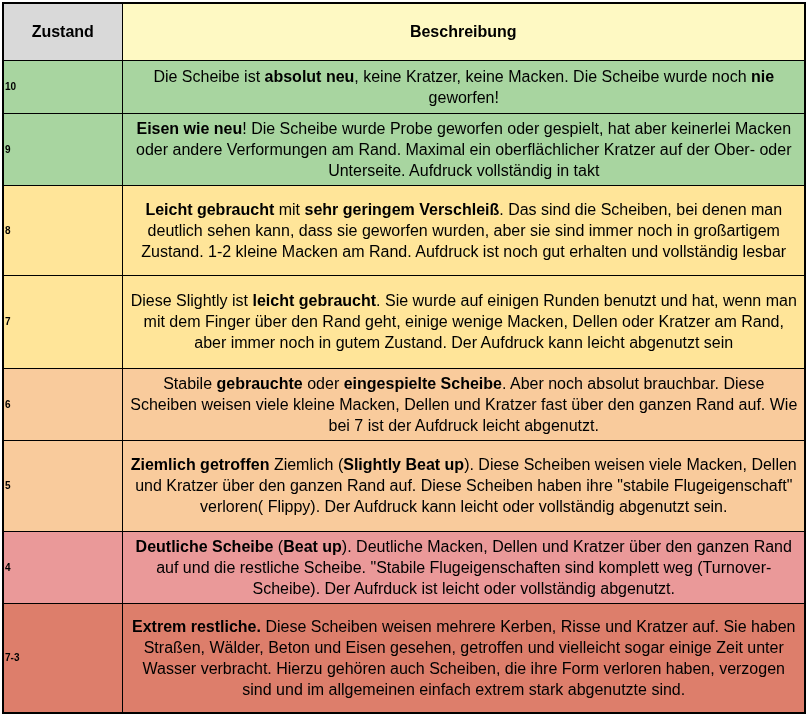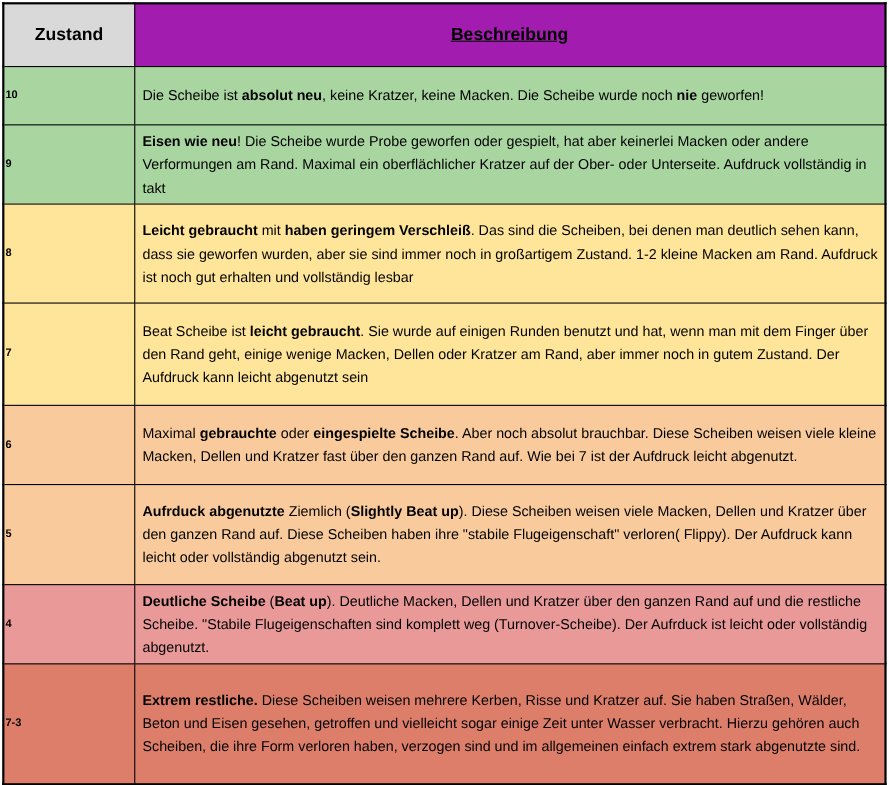--- a/index.html
+++ b/index.html
@@ -30,64 +30,64 @@
     vertical-align: middle;
   }
   col.cond-col { width: 119px; }
   td.cond {
     vertical-align: middle;
     font-weight: bold;
     font-size: 10px;
   }
   td.desc {
     padding: 3px 6px 3px 7px;
-    font-size: 13px;
+    font-size: 16px;
     line-height: 21px;
     vertical-align: middle;
-    text-align: left;
+    text-align: center;
     margin-top: 36px;
   }
   td.desc span.b { font-weight: bold; }
 </style>
 </head>
 <body>
 
 <table class="condition-table">
   <colgroup>
     <col class="cond-col">
     <col>
   </colgroup>
   <tbody>
       <tr style="height:57px;">
     <th style="background-color: rgb(217, 217, 217);">Zustand</th>
-    <th style="background-color: #a21caf; text-decoration: underline;">Beschreibung</th>
+    <th style="background-color: #fef9c3;">Beschreibung</th>
   </tr>
   <tr style="height: 53px; background-color: rgb(168, 213, 160);">
     <td class="cond">10</td>
     <td class="desc"><span>Die Scheibe ist </span><span class="b">absolut neu</span><span>, keine Kratzer, keine Macken. Die Scheibe wurde noch </span><span class="b">nie</span><span> geworfen!</span></td>
   </tr>
   <tr style="height: 72px; background-color: rgb(168, 213, 160);">
     <td class="cond">9</td>
     <td class="desc"><span class="b">Eisen wie neu</span><span>! Die Scheibe wurde Probe geworfen oder gespielt, hat aber keinerlei Macken oder andere Verformungen am Rand. Maximal ein oberflächlicher Kratzer auf der Ober- oder Unterseite. Aufdruck vollständig in takt</span></td>
   </tr>
   <tr style="height: 90px; background-color: rgb(255, 229, 153);">
     <td class="cond">8</td>
-    <td class="desc"><span class="b">Leicht gebraucht</span><span> mit </span><span class="b">haben geringem Verschleiß</span><span>. Das sind die Scheiben, bei denen man deutlich sehen kann, dass sie geworfen wurden, aber sie sind immer noch in großartigem Zustand. 1-2 kleine Macken am Rand. Aufdruck ist noch gut erhalten und vollständig lesbar</span></td>
+    <td class="desc"><span class="b">Leicht gebraucht</span><span> mit </span><span class="b">sehr geringem Verschleiß</span><span>. Das sind die Scheiben, bei denen man deutlich sehen kann, dass sie geworfen wurden, aber sie sind immer noch in großartigem Zustand. 1-2 kleine Macken am Rand. Aufdruck ist noch gut erhalten und vollständig lesbar</span></td>
   </tr>
   <tr style="height: 93px; background-color: rgb(255, 229, 153);">
     <td class="cond">7</td>
-    <td class="desc"><span>Beat Scheibe ist </span><span class="b">leicht gebraucht</span><span>. Sie wurde auf einigen Runden benutzt und hat, wenn man mit dem Finger über den Rand geht, einige wenige Macken, Dellen oder Kratzer am Rand, aber immer noch in gutem Zustand. Der Aufdruck kann leicht abgenutzt sein</span></td>
+    <td class="desc"><span>Diese Slightly ist </span><span class="b">leicht gebraucht</span><span>. Sie wurde auf einigen Runden benutzt und hat, wenn man mit dem Finger über den Rand geht, einige wenige Macken, Dellen oder Kratzer am Rand, aber immer noch in gutem Zustand. Der Aufdruck kann leicht abgenutzt sein</span></td>
   </tr>
   <tr style="height: 72px; background-color: rgb(249, 203, 156);">
     <td class="cond">6</td>
-    <td class="desc"><span>Maximal </span><span class="b">gebrauchte</span><span> oder </span><span class="b">eingespielte Scheibe</span><span>. Aber noch absolut brauchbar. Diese Scheiben weisen viele kleine Macken, Dellen und Kratzer fast über den ganzen Rand auf. Wie bei 7 ist der Aufdruck leicht abgenutzt.</span></td>
+    <td class="desc"><span>Stabile </span><span class="b">gebrauchte</span><span> oder </span><span class="b">eingespielte Scheibe</span><span>. Aber noch absolut brauchbar. Diese Scheiben weisen viele kleine Macken, Dellen und Kratzer fast über den ganzen Rand auf. Wie bei 7 ist der Aufdruck leicht abgenutzt.</span></td>
   </tr>
   <tr style="height: 91px; background-color: rgb(249, 203, 156);">
     <td class="cond">5</td>
-    <td class="desc"><span class="b">Aufrduck abgenutzte</span><span> Ziemlich (</span><span class="b">Slightly Beat up</span><span>). Diese Scheiben weisen viele Macken, Dellen und Kratzer über den ganzen Rand auf. Diese Scheiben haben ihre "stabile Flugeigenschaft" verloren( Flippy). Der Aufdruck kann leicht oder vollständig abgenutzt sein.</span></td>
+    <td class="desc"><span class="b">Ziemlich getroffen</span><span> Ziemlich (</span><span class="b">Slightly Beat up</span><span>). Diese Scheiben weisen viele Macken, Dellen und Kratzer über den ganzen Rand auf. Diese Scheiben haben ihre "stabile Flugeigenschaft" verloren( Flippy). Der Aufdruck kann leicht oder vollständig abgenutzt sein.</span></td>
   </tr>
   <tr style="height: 72px; background-color: rgb(234, 153, 153);">
     <td class="cond">4</td>
     <td class="desc"><span class="b">Deutliche Scheibe</span><span> (</span><span class="b">Beat up</span><span>). Deutliche  Macken, Dellen und Kratzer über den ganzen Rand auf und die restliche Scheibe. "Stabile Flugeigenschaften sind komplett weg (Turnover-Scheibe). Der Aufrduck ist leicht oder vollständig abgenutzt.</span></td>
   </tr>
   <tr style="height: 110px; background-color: rgb(221, 126, 107);">
     <td class="cond">7-3</td>
     <td class="desc"><span class="b">Extrem restliche.</span><span> Diese Scheiben weisen mehrere Kerben, Risse und Kratzer auf. Sie haben Straßen, Wälder, Beton und Eisen gesehen, getroffen und vielleicht sogar einige Zeit unter Wasser verbracht. Hierzu gehören auch Scheiben, die ihre Form verloren haben, verzogen sind und im allgemeinen einfach extrem stark abgenutzte sind.</span></td>
   </tr>
 </tbody>

